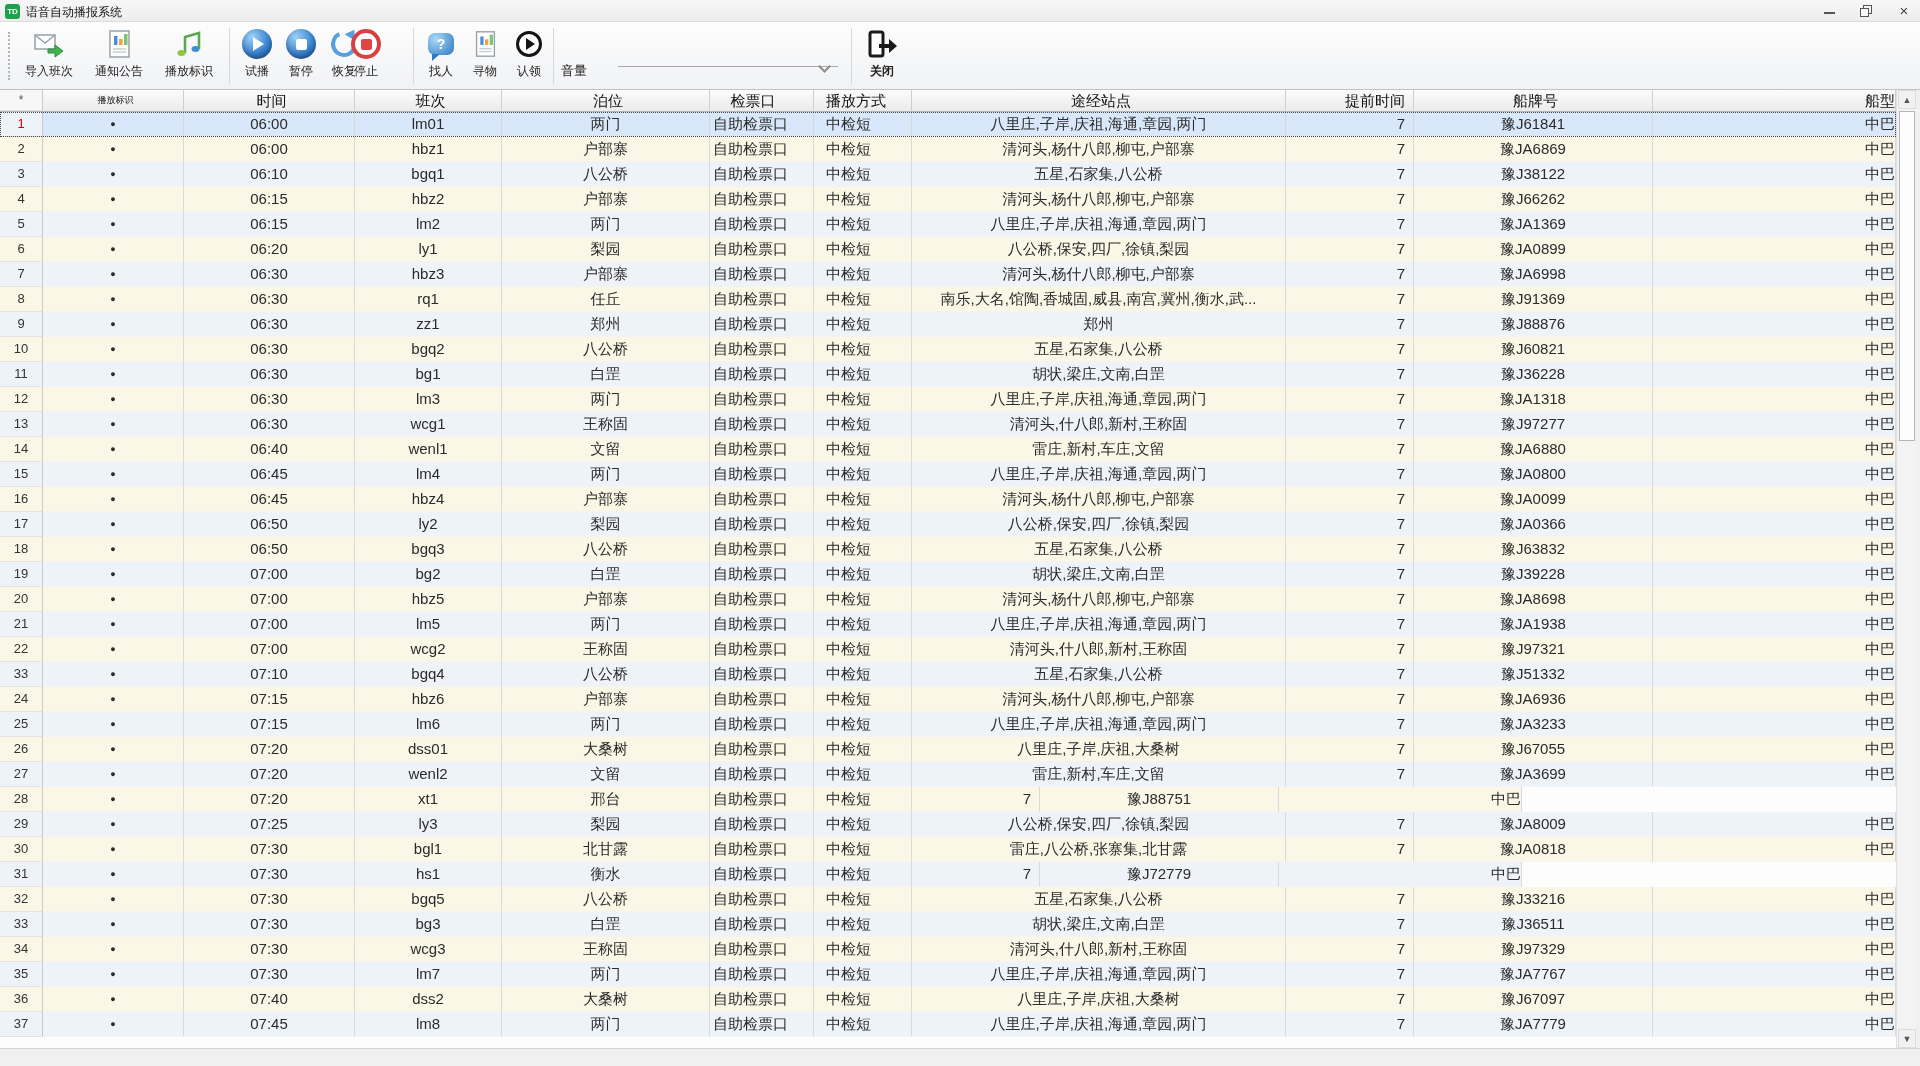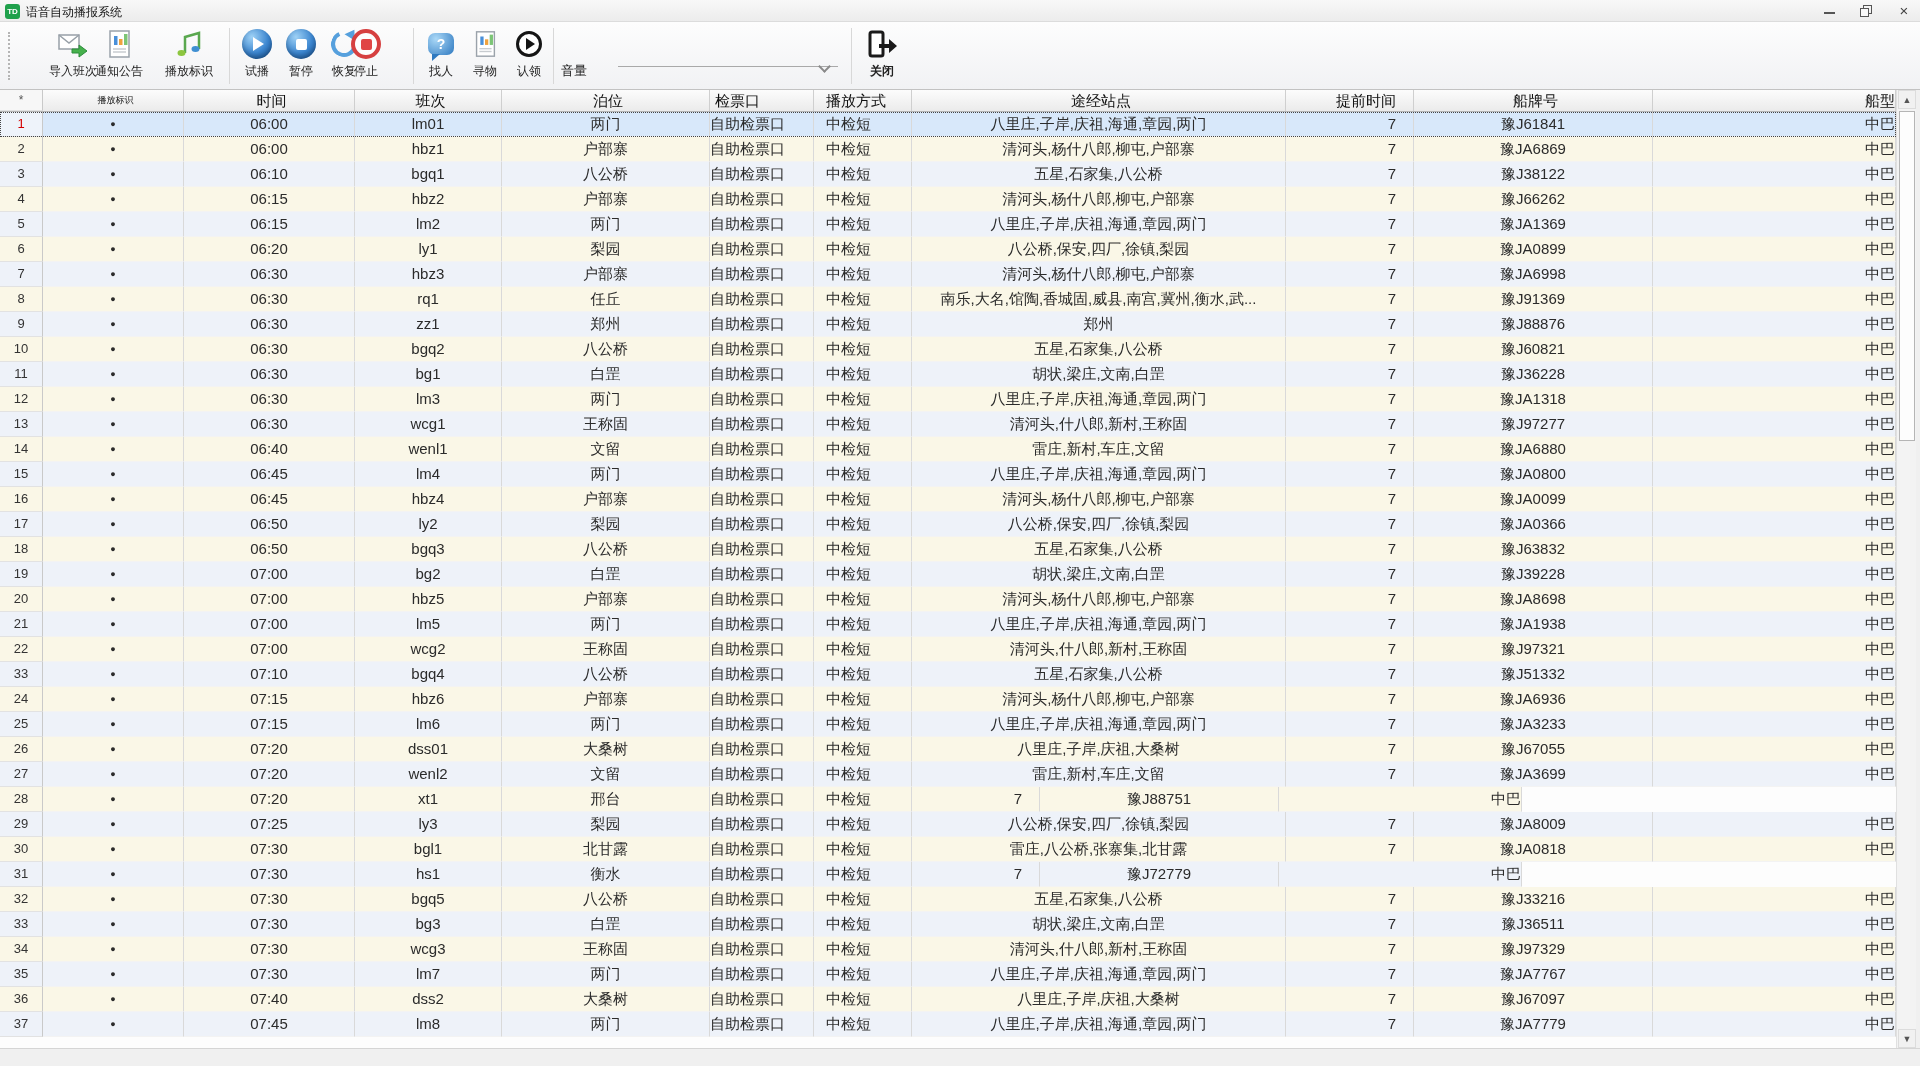--- a/index.html
+++ b/index.html
@@ -65,24 +65,24 @@
   .grow.odd  .cell { background:#eef2f9; }
   .grow.even .cell { background:#faf7e7; }
   .cell { border-right:1px solid #d9d9d9; border-bottom:1px solid #f3f3f3; font-size:15px; color:#2b2b2b;
     line-height:24px; white-space:nowrap; overflow:hidden; }
   .c-no       { width:43px;  background:#f7f7f7; border-right:1px solid #c9c9c9; border-bottom:1px solid #e2e2e2;
                 text-align:center; font-size:13px; color:#333; }
   .c-flag     { width:141px; text-align:center; font-size:9px; }
   .c-time     { width:171px; text-align:center; }
   .c-code     { width:147px; text-align:center; }
   .c-berth    { width:208px; text-align:center; }
-  .c-gate     { width:104px; text-align:left; padding-right:22px; }
+  .c-gate     { width:104px; text-align:center; padding-right:22px; }
   .c-mode     { width:98px;  text-align:left;  padding-left:12px; }
   .c-stations { width:374px; text-align:center; }
-  .c-adv      { width:128px; text-align:right; padding-right:17px; }
+  .c-adv      { width:128px; text-align:right; padding-right:8px; }
   .c-plate    { width:239px; text-align:center; }
   .c-type     { width:243px; text-align:right; }
   .grow.selected { outline:1px dotted #444; outline-offset:-1px; position:relative; z-index:2; }
   .grow.selected .cell { background:#d8e8fa; }
   .grow.selected .c-no { background:#eef3fa; color:#d40000; }
 
   
   #vscroll { position:absolute; left:1896px; top:90px; width:20px; height:958px; background:#f3f3f3; border-left:1px solid #e0e0e0; }
   .sbtn { position:absolute; left:1px; width:18px; height:19px; background:#f1f1f1; border:1px solid #dcdcdc;
     color:#555; font-size:9px; text-align:center; line-height:18px; }
@@ -109,21 +109,21 @@
     <div class="winbtn" id="btn-max">
         <div class="b1"></div>
         <div class="b2"></div>
       </div>
     <div class="winbtn" id="btn-close"><span>×</span></div>
   </div>
 
   <div id="toolbar">
     <div id="toolbar-grip"></div>
 
-    <div class="tb-btn" style="left:18px;width:62px;margin-left:24px;">
+    <div class="tb-btn" style="left:18px;width:62px;">
       <div class="ic">
         <svg width="34" height="32" viewBox="0 0 34 32">
           <rect x="3" y="7" width="20" height="14" fill="#ffffff" stroke="#98a0a8" stroke-width="1.5"></rect>
           <path d="M3 7 L13 15 L23 7" fill="none" stroke="#98a0a8" stroke-width="1.5"></path>
           <path d="M16 21 h7 v-4 l8 6 -8 6 v-4 h-7 z" fill="#46b14c" stroke="#2d8c3c" stroke-width="1"></path>
         </svg>
       </div>
       <div class="lb">导入班次</div>
     </div>
 

